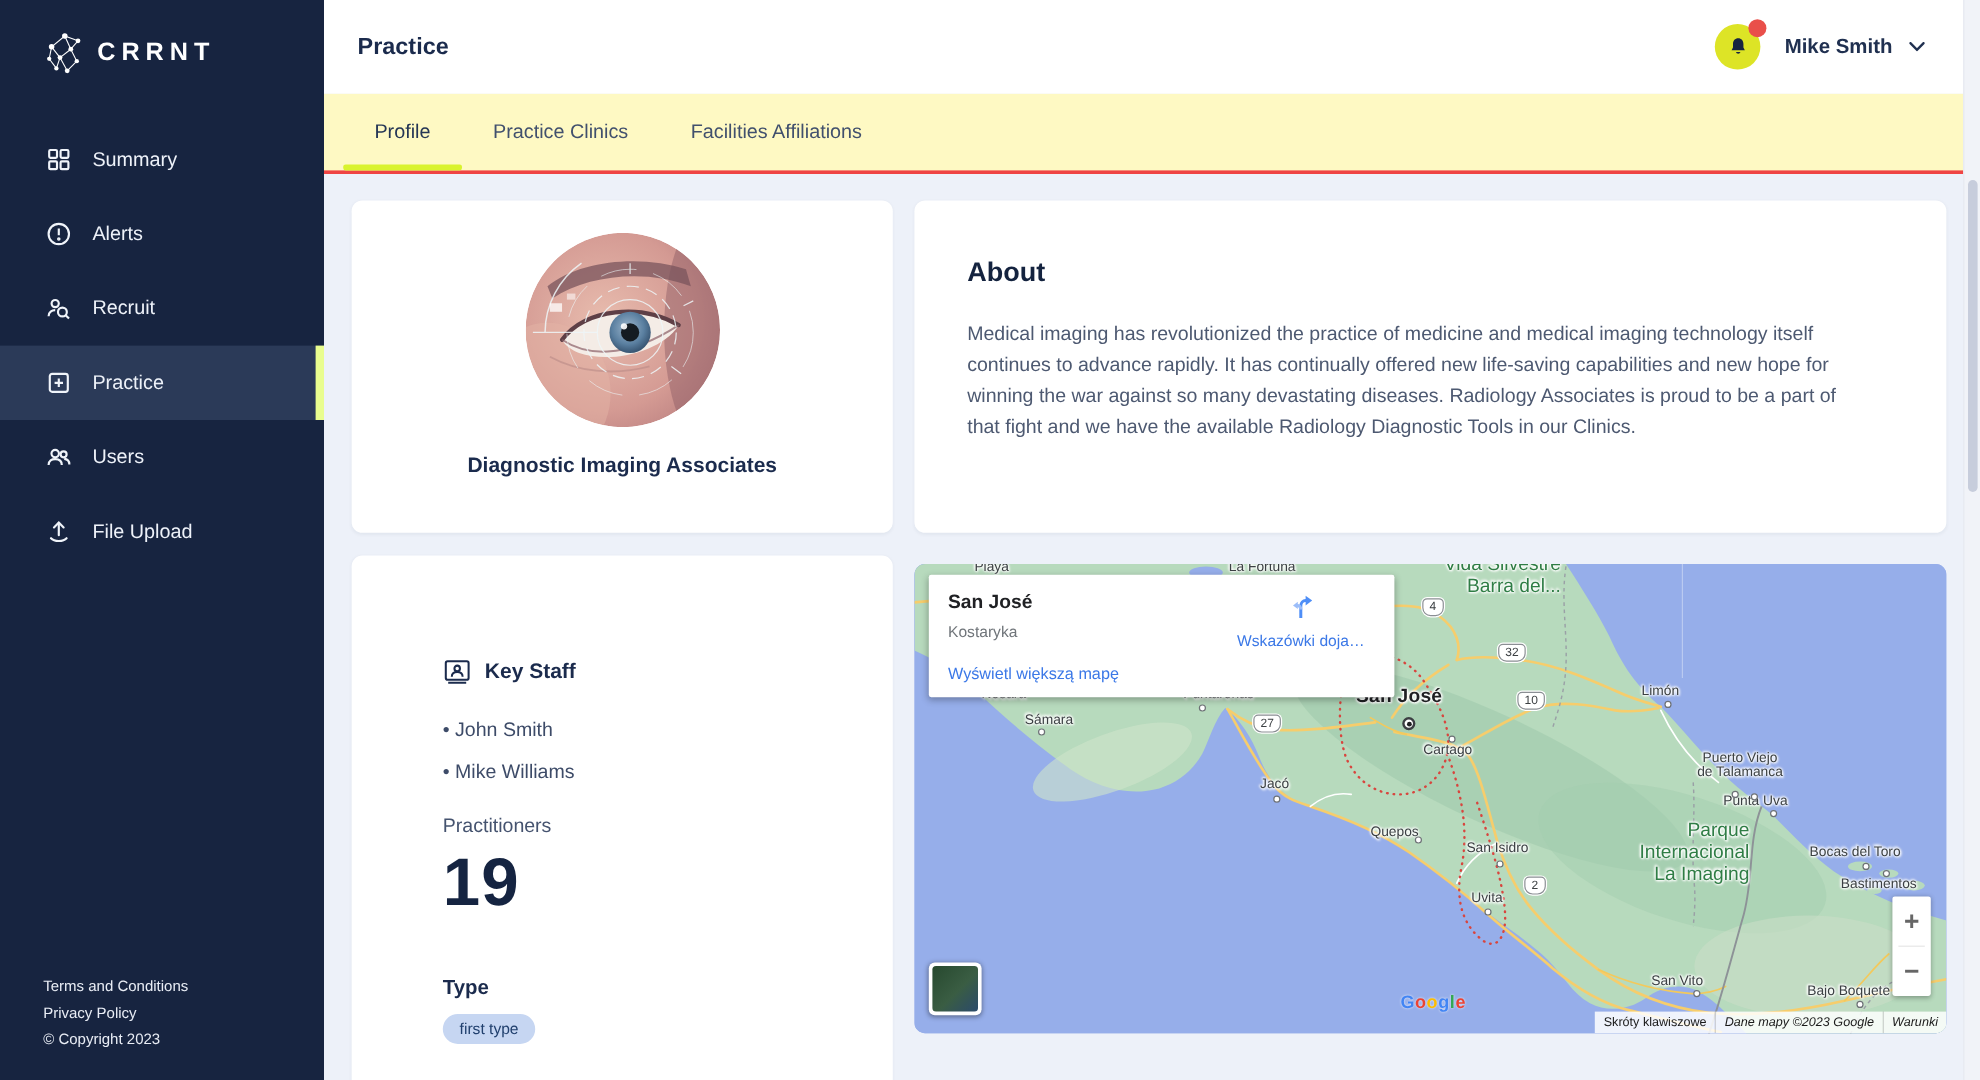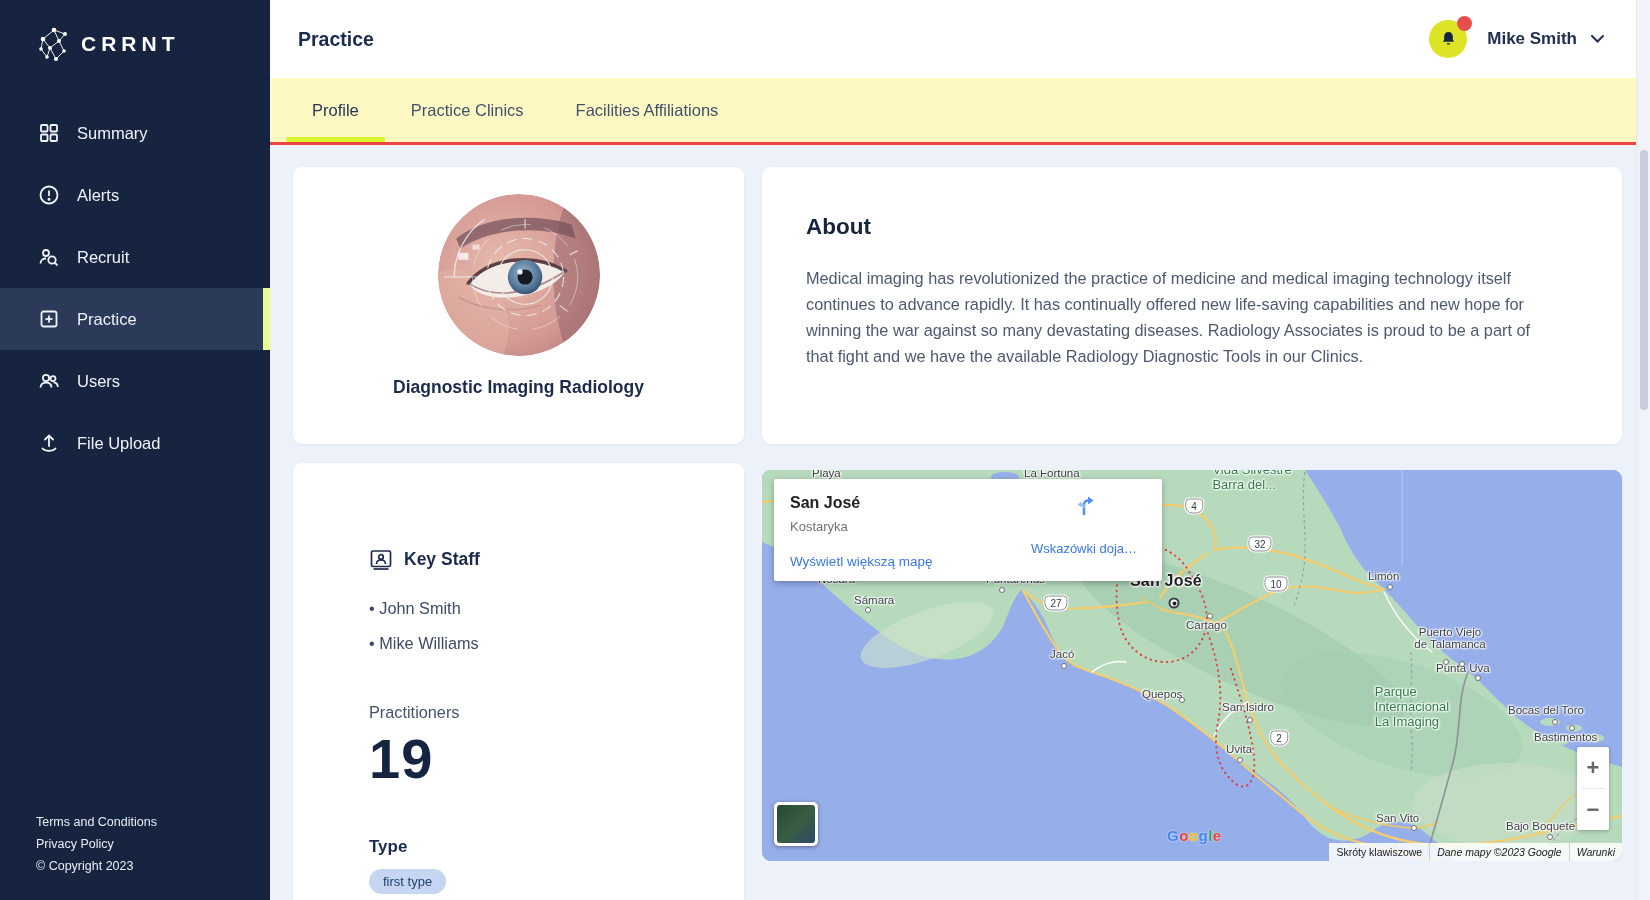--- a/index.html
+++ b/index.html
@@ -42,43 +42,43 @@
   .practice-name{margin-top:21px;font-size:17.5px;font-weight:bold;color:var(--heading);}
   .card-about{left:492px;top:22px;width:860px;height:277px;padding:47px 44px;}
   .about-title{font-size:22.5px;font-weight:bold;color:#14233f;}
   .about-body{margin-top:25px;font-size:16.3px;line-height:1.6;color:var(--body-text);max-width:745px;}
   .card-staff{left:23px;top:318px;width:451px;height:560px;padding:84px 76px;}
   .staff-head{display:flex;align-items:center;gap:11px;}
   .staff-title{font-size:17.5px;font-weight:bold;color:var(--heading);}
   .staff-list{margin-top:20px;}
   .staff-item{font-size:16.3px;color:#3d4b68;line-height:2.15;}
   .staff-item::before{content:"• ";color:#3d4b68;}
-  .pract-label{margin-top:42px;font-size:16.3px;color:#45536f;}
+  .pract-label{margin-top:18px;font-size:16.3px;color:#45536f;}
   .pract-count{margin-top:4px;font-size:56px;font-weight:bold;color:#152441;letter-spacing:1px;}
   .type-label{margin-top:46px;font-size:17px;font-weight:bold;color:var(--heading);}
   .type-chip{display:inline-block;margin-top:12px;background:var(--chip-bg);color:#21406e;font-size:13px;padding:5px 14px;border-radius:13px;}
   
   .map{position:absolute;left:492px;top:325px;width:860px;height:391px;border-radius:9px;overflow:hidden;background:var(--map-water);cursor:grab;}
   .map svg.mapbase{position:absolute;left:0;top:0;}
   .map-layer{position:absolute;inset:0;pointer-events:none;}
   .ml{position:absolute;white-space:pre-line;}
   .halo{text-shadow:0 0 2px #fff,0 0 2px #fff,0 0 3px #fff,1px 1px 2px #fff,-1px -1px 2px #fff;}
   .ml-town{font-size:11.5px;color:#3b4043;}
   .ml-town-c{font-size:11.5px;color:#3b4043;text-align:center;transform:translateX(-50%);}
   .ml-big{font-size:16px;font-weight:bold;color:#1f2023;letter-spacing:.2px;}
-  .ml-park-c{font-size:13px;color:#2f7d45;text-align:left;transform:translateX(-50%);}
+  .ml-park-c{font-size:16px;color:#2f7d45;text-align:right;transform:translateX(-50%);}
   .shield{position:absolute;transform:translate(-50%,-50%);background:#fff;border:1.5px solid #8b8f94;border-radius:4px 4px 7px 7px;font-size:10px;color:#3c4043;padding:1px 5px;box-shadow:0 0 0 1px #fff;}
   .mdot{position:absolute;width:6px;height:6px;border-radius:50%;background:#fff;border:1.5px solid #6d7176;transform:translate(-50%,-50%);}
   .mbullseye{position:absolute;width:11px;height:11px;border-radius:50%;background:#fff;border:2px solid #3c3f43;transform:translate(-50%,-50%);}
   .mbullseye::after{content:"";position:absolute;left:50%;top:50%;width:4px;height:4px;border-radius:50%;background:#202124;transform:translate(-50%,-50%);}
   .map-infocard{position:absolute;left:12px;top:9px;width:388px;height:102px;background:#fff;border-radius:2px;box-shadow:0 2px 6px rgba(0,0,0,.3);z-index:5;}
   .mi-title{position:absolute;left:16px;top:15px;font-size:16px;font-weight:600;color:#202124;}
   .mi-sub{position:absolute;left:16px;top:40px;font-size:13px;color:#70757a;}
   .mi-dir{position:absolute;right:18px;top:12px;width:120px;text-align:center;cursor:pointer;}
-  .mi-dir-label{margin-top:20px;font-size:13px;color:var(--link-blue);white-space:nowrap;}
+  .mi-dir-label{margin-top:4px;font-size:13px;color:var(--link-blue);white-space:nowrap;}
   .mi-link{position:absolute;left:16px;bottom:12px;font-size:13.5px;color:var(--link-blue);cursor:pointer;}
   .sv-thumb{position:absolute;left:12px;bottom:15px;width:44px;height:44px;background:#fff;border-radius:5px;box-shadow:0 1px 4px rgba(0,0,0,.4);padding:3px;cursor:pointer;z-index:5;}
   .sv-inner{width:100%;height:100%;border-radius:3px;background:linear-gradient(135deg,#27492f 0%,#3a5d43 55%,#2b4a6b 100%);}
   .zoom-ctrl{position:absolute;right:13px;bottom:31px;width:32px;background:#fff;border-radius:2px;box-shadow:0 1px 4px rgba(0,0,0,.3);z-index:6;}
   .zoom-btn{width:32px;height:41px;display:flex;align-items:center;justify-content:center;font-size:22px;font-weight:bold;color:#666;cursor:pointer;}
   .zoom-sep{height:1px;background:#e6e6e6;margin:0 5px;}
   .glogo{position:absolute;left:405px;bottom:17px;font-size:15px;font-weight:bold;letter-spacing:.5px;z-index:4;text-shadow:0 0 2px rgba(255,255,255,.9);cursor:pointer;}
   .glogo span:nth-child(1){color:#4285F4}.glogo span:nth-child(2){color:#EA4335}.glogo span:nth-child(3){color:#FBBC05}
   .glogo span:nth-child(4){color:#4285F4}.glogo span:nth-child(5){color:#34A853}.glogo span:nth-child(6){color:#EA4335}
   .attrib{position:absolute;right:0;bottom:0;display:flex;z-index:6;font-size:10.5px;color:#1a1a1a;}
@@ -253,21 +253,21 @@
             <line x1="6" y1="82" x2="59" y2="82" stroke-width="1"></line>
             <line x1="86" y1="25" x2="86" y2="34" stroke-width="1"></line>
             <line x1="130" y1="60" x2="138" y2="56" stroke-width="1"></line>
             <line x1="120" y1="110" x2="128" y2="116" stroke-width="1"></line>
           </g>
           <rect x="20" y="58" width="10" height="7" fill="#ffffff" opacity=".75"></rect>
           <rect x="34" y="50" width="7" height="5" fill="#ffffff" opacity=".55"></rect>
         </g>
       </svg>
     </div>
-    <div class="practice-name">Diagnostic Imaging Radiology</div>
+    <div class="practice-name">Diagnostic Imaging Associates</div>
   </div>
 
   <div class="card card-about">
     <div class="about-title">About</div>
     <p class="about-body">Medical imaging has revolutionized the practice of medicine and medical imaging technology itself continues to advance rapidly. It has continually offered new life-saving capabilities and new hope for winning the war against so many devastating diseases. Radiology Associates is proud to be a part of that fight and we have the available Radiology Diagnostic Tools in our Clinics.</p>
   </div>
 
   <div class="card card-staff">
     <div class="staff-head">
       <svg width="24" height="24" viewBox="0 0 24 24" fill="none" stroke="#1b2b4d" stroke-width="1.7">

